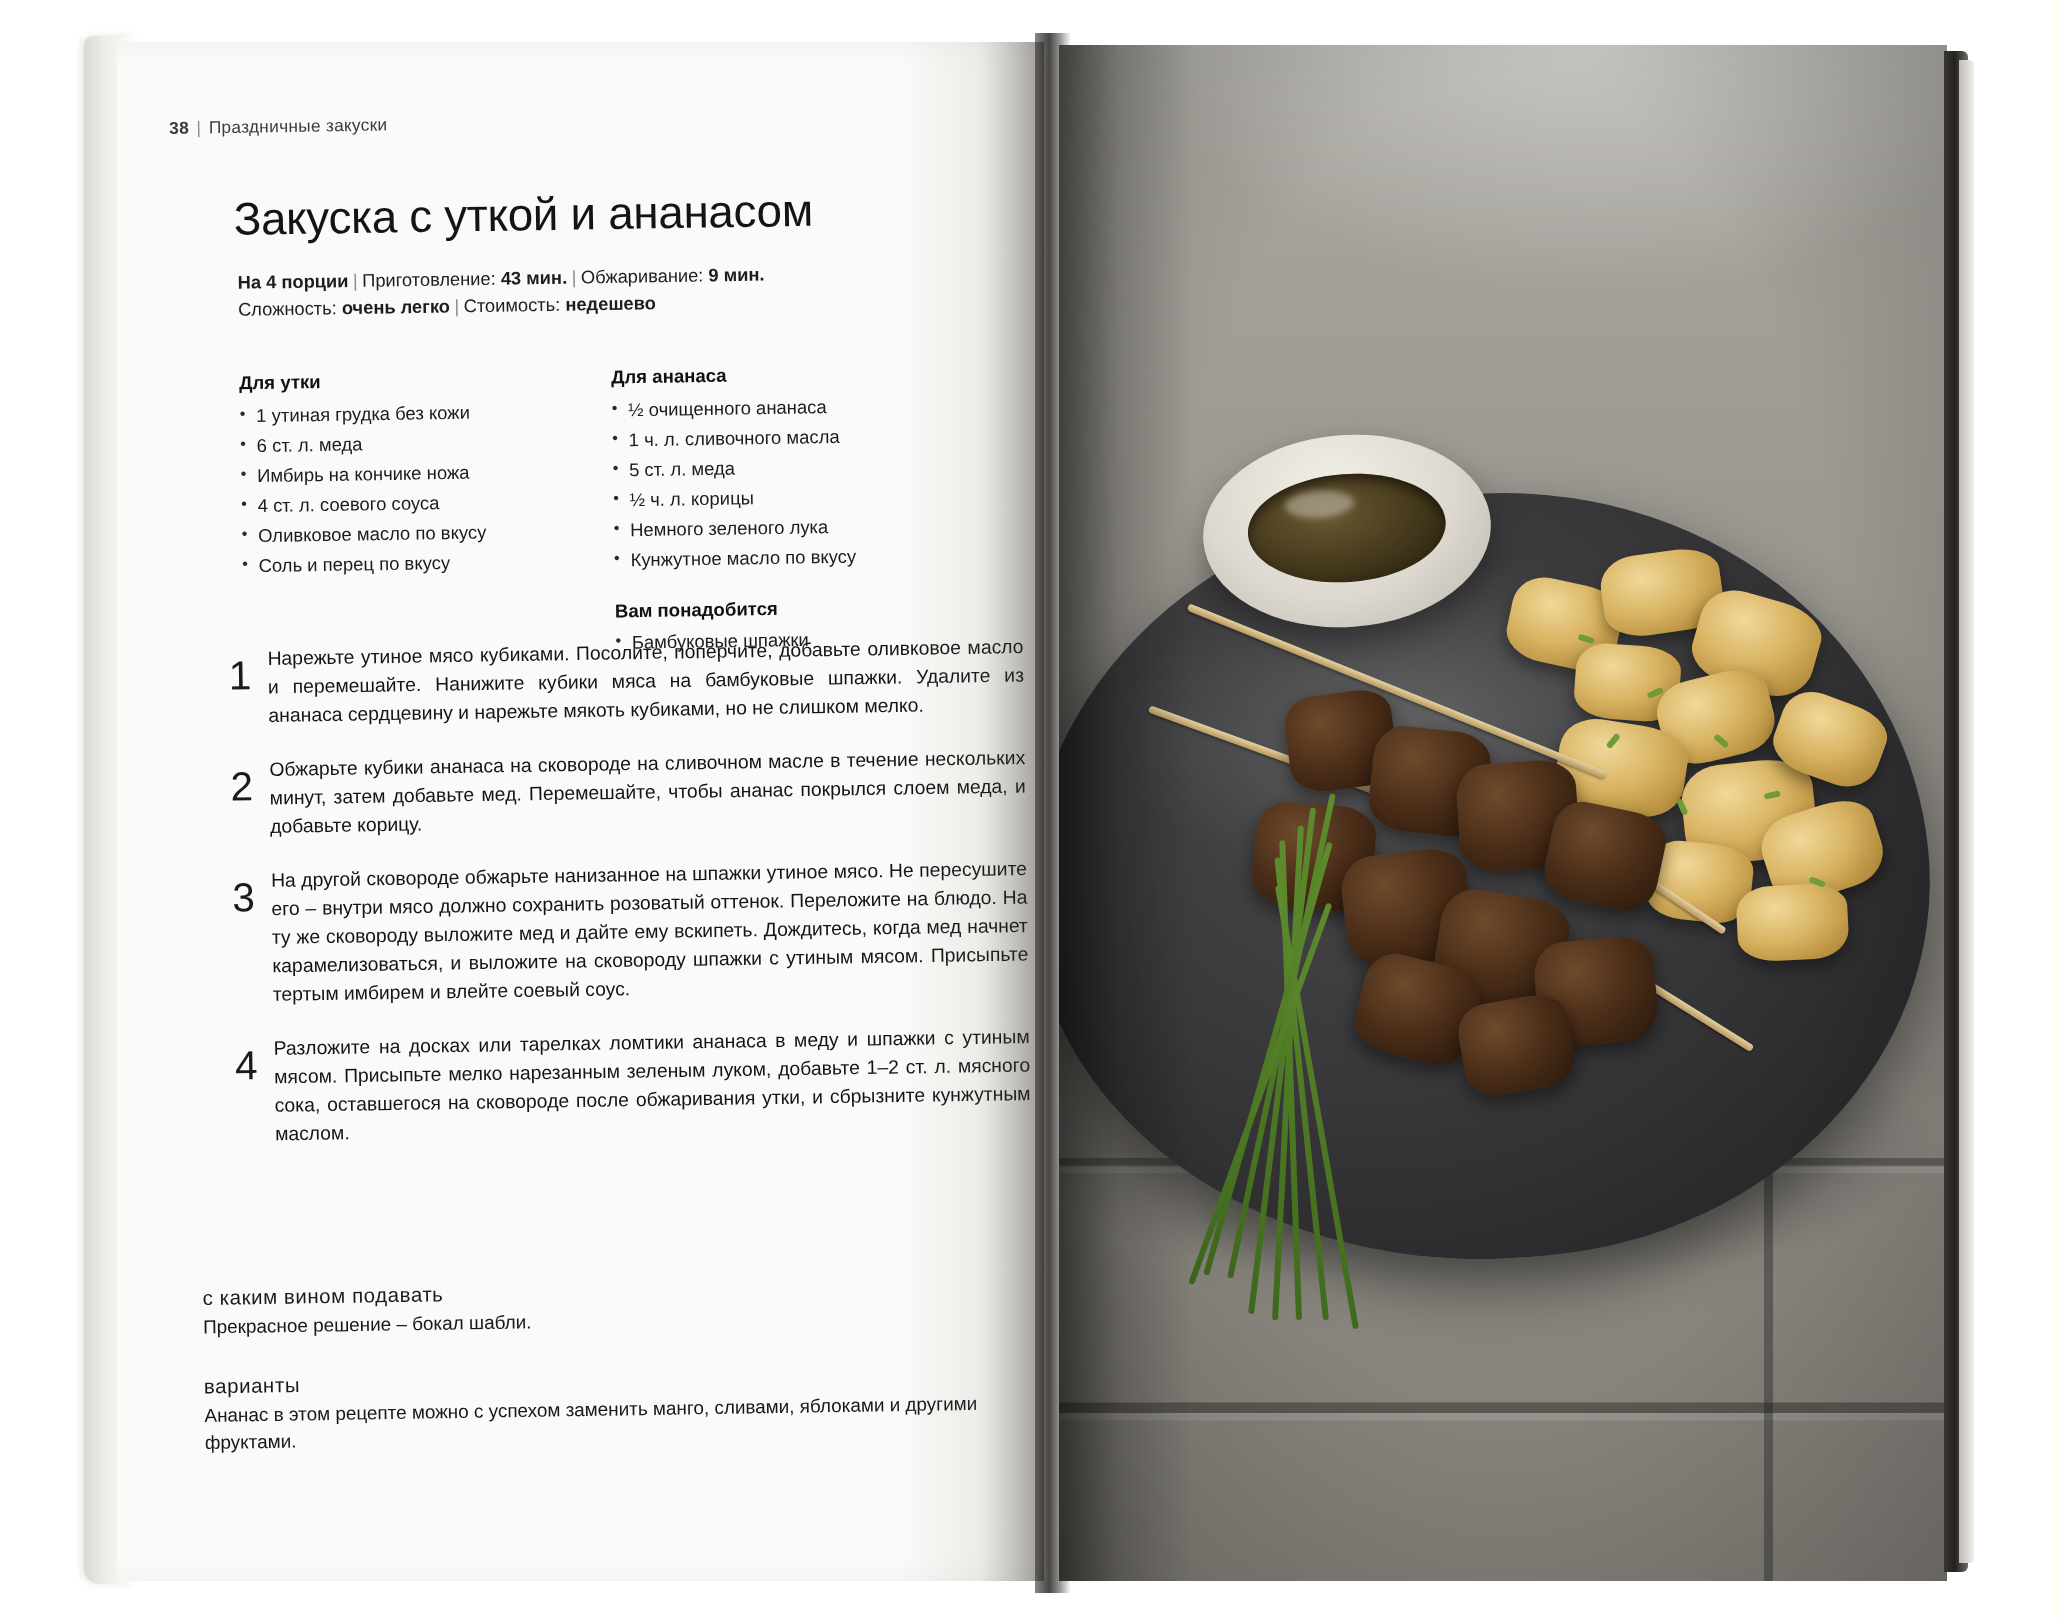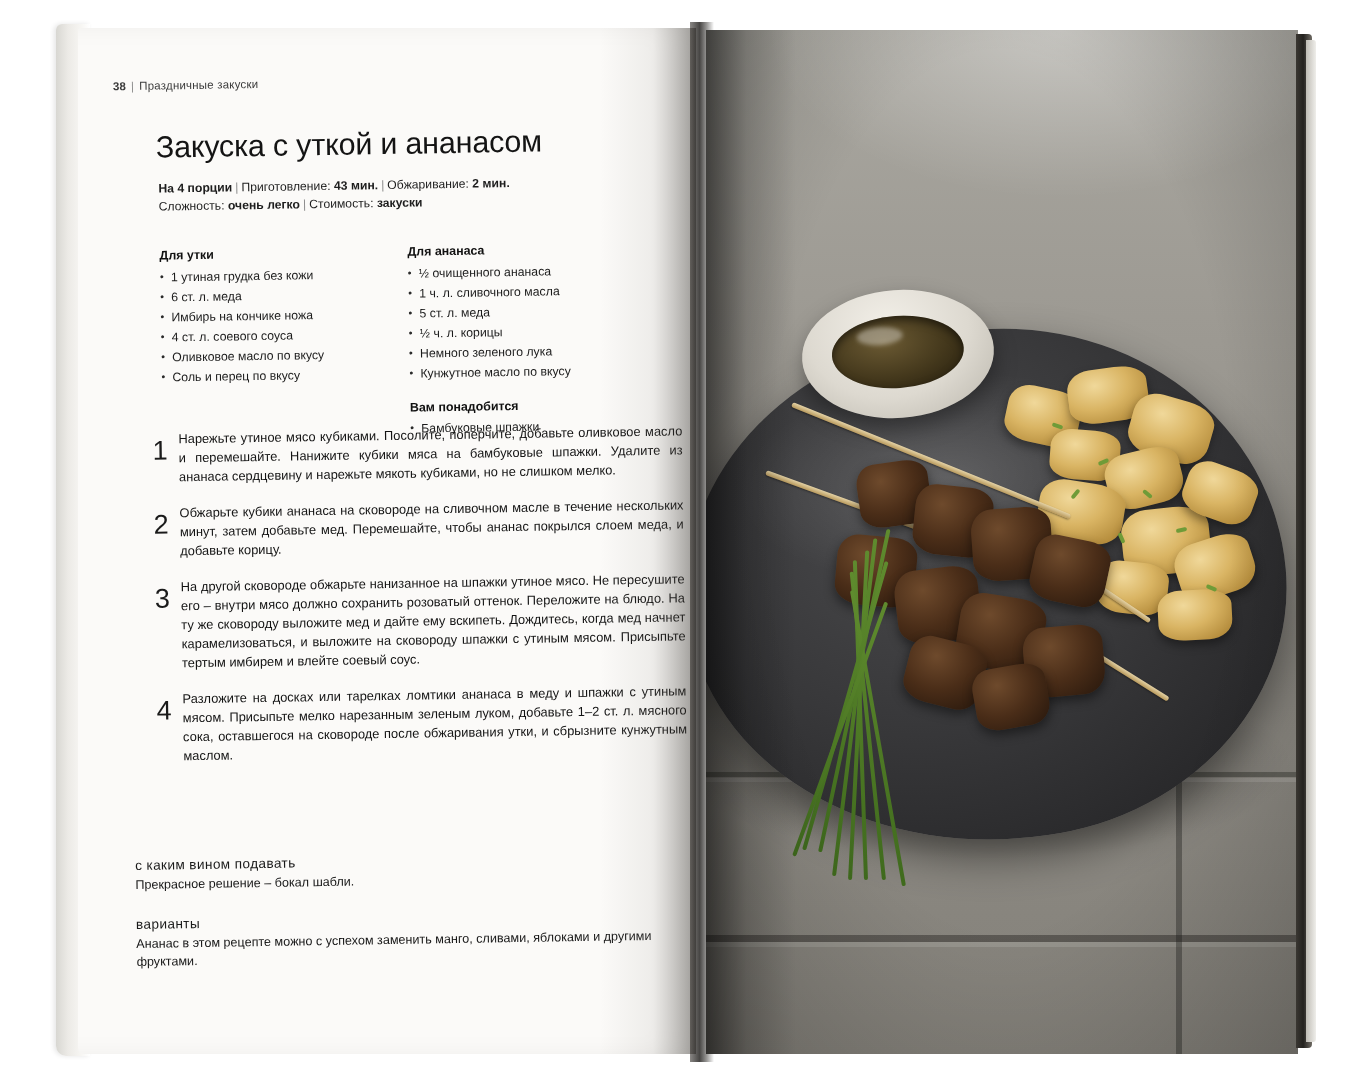--- a/index.html
+++ b/index.html
@@ -321,26 +321,26 @@
       <div class="folio">
         <span class="num">38</span><span class="sep">|</span><span class="chapter">Праздничные закуски</span>
       </div>
 
       <div class="recipe-title">Закуска с уткой и ананасом</div>
 
       <div class="meta">
         <div>
           <span class="b">На 4 порции</span><span class="pipe">|</span><span>Приготовление:</span>
           <span class="b">43 мин.</span><span class="pipe">|</span><span>Обжаривание:</span>
-          <span class="b">2 мин.</span>
+          <span class="b">9 мин.</span>
         </div>
         <div>
           <span>Сложность:</span>
           <span class="b">очень легко</span><span class="pipe">|</span><span>Стоимость:</span>
-          <span class="b">закуски</span>
+          <span class="b">недешево</span>
         </div>
       </div>
 
       <div class="cols">
         <div class="col left">
           <h4>Для утки</h4>
           <ul>
             <li>1 утиная грудка без кожи</li>
             <li>6 ст. л. меда</li>
             <li>Имбирь на кончике ножа</li>

